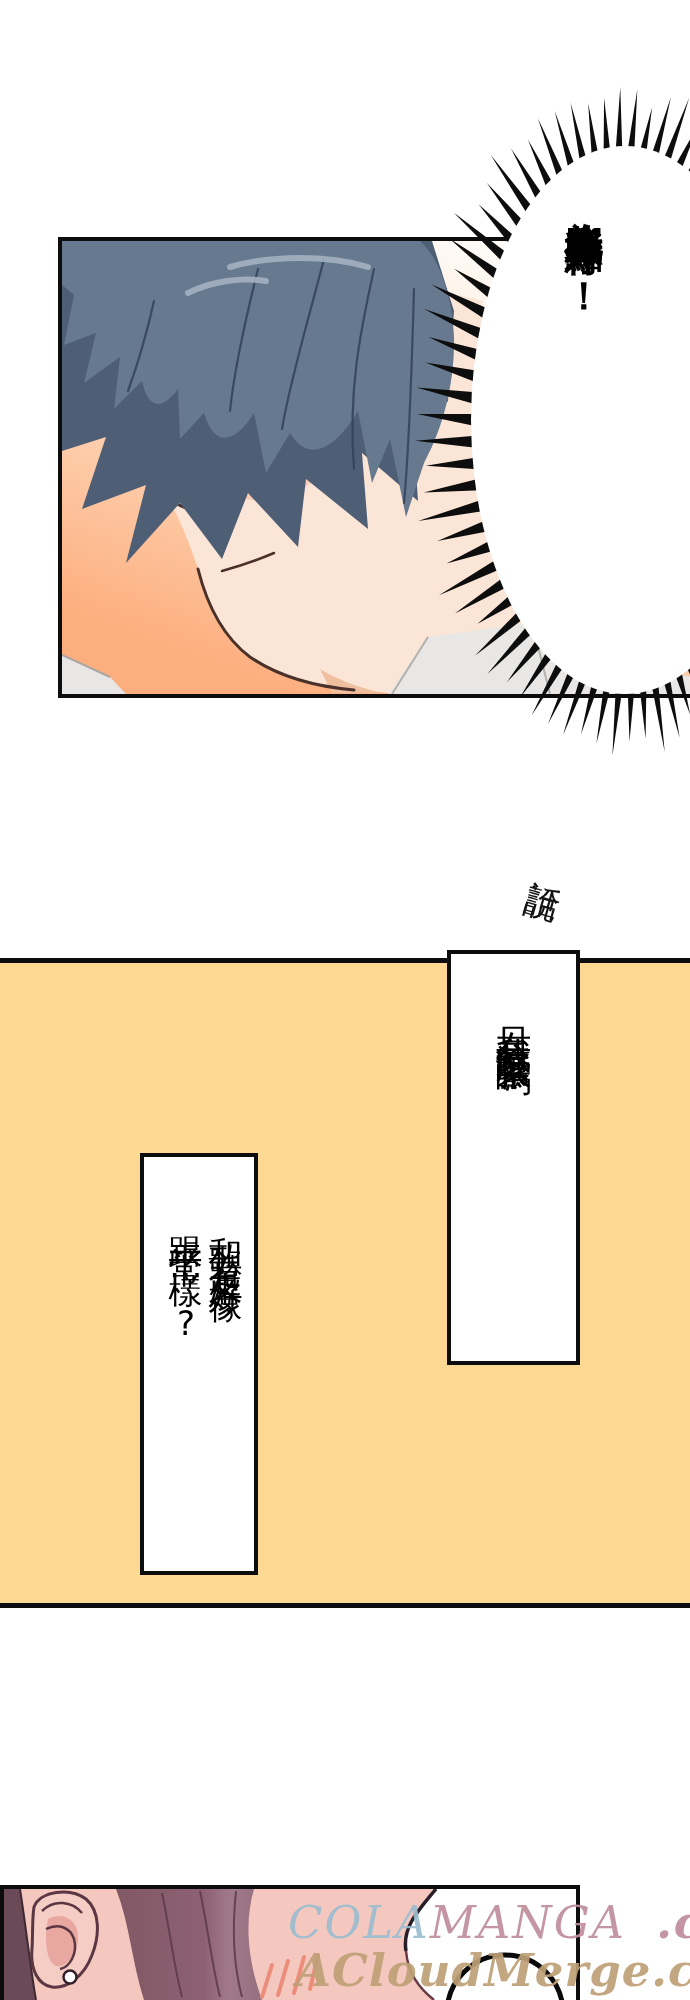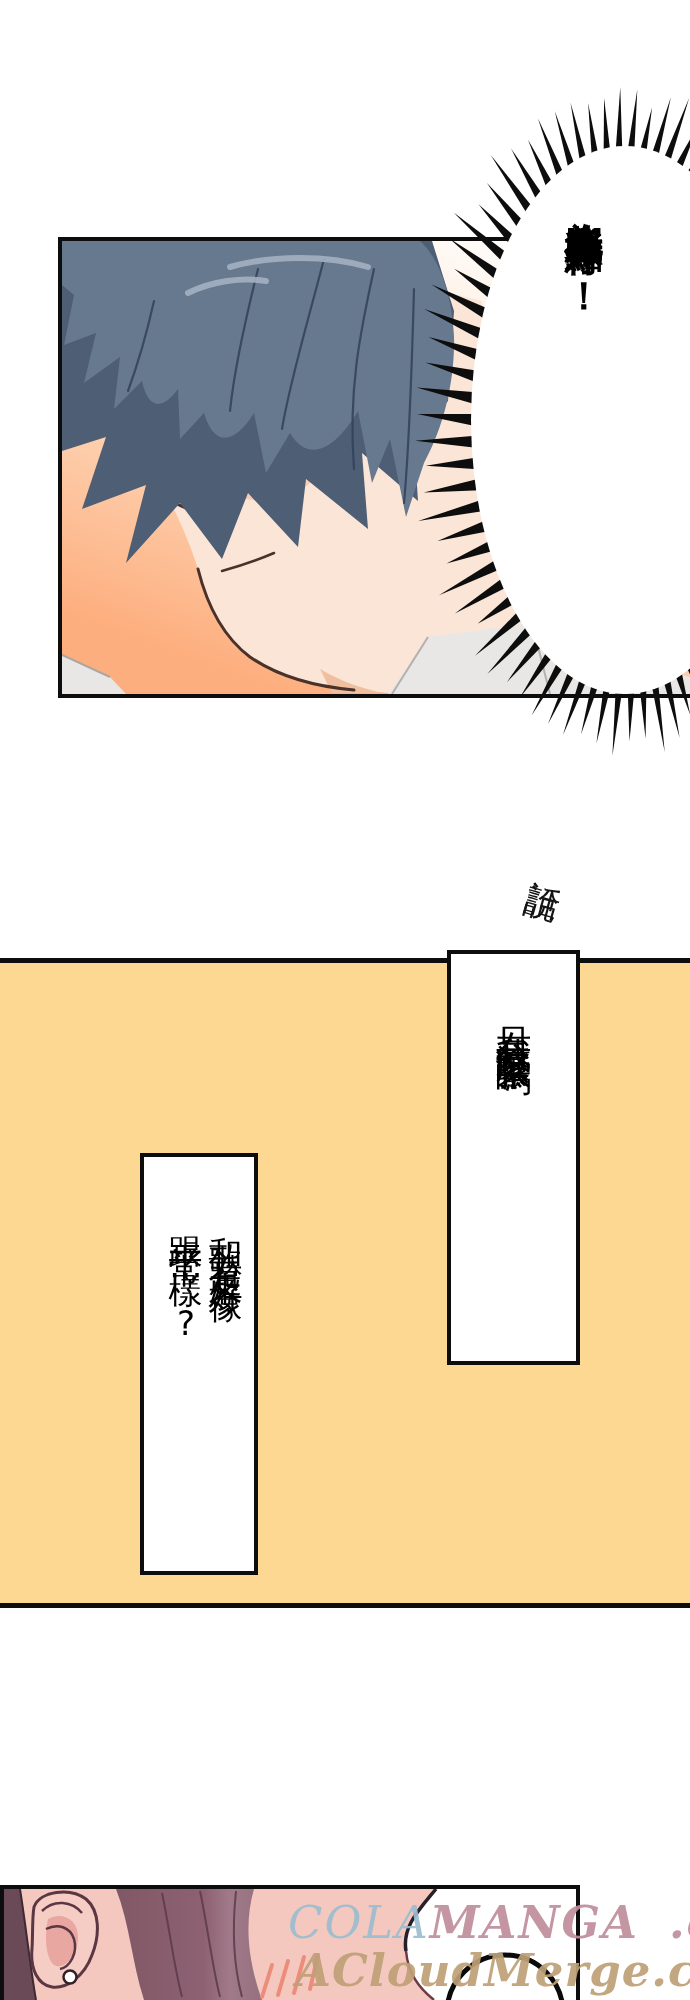--- a/index.html
+++ b/index.html
@@ -60,21 +60,21 @@
     background:#ffffff;overflow:hidden;z-index:1;
   }
   .panel-bottom svg{position:absolute;left:0;top:0;width:100%;height:100%;}
   
   .watermark{
     position:absolute;z-index:6;font-family:"DejaVu Serif",serif;font-style:italic;
     white-space:nowrap;opacity:.92;
   }
   .wm1{left:288px;top:1896px;font-size:45px;letter-spacing:2px;}
   .wm1 .cola{color:var(--c-wmBlue,#9cbdd0);}
-  .wm1 .manga{color:var(--c-wmPink,#c08d9b);font-weight:700;}
+  .wm1 .manga{color:var(--c-wmPink,#c08d9b);font-weight:400;}
   .wm1 .dotcom{color:var(--c-wmPink,#c08d9b);font-weight:700;margin-left:30px;}
   .wm2{left:296px;top:1944px;font-size:45px;font-weight:700;color:var(--c-wmTan,#bea077);letter-spacing:1px;}
 </style>
 </head>
 <body>
 
 <div class="page">
 
   <div class="panel-top">
     <svg viewBox="0 0 628 453" preserveAspectRatio="none">

